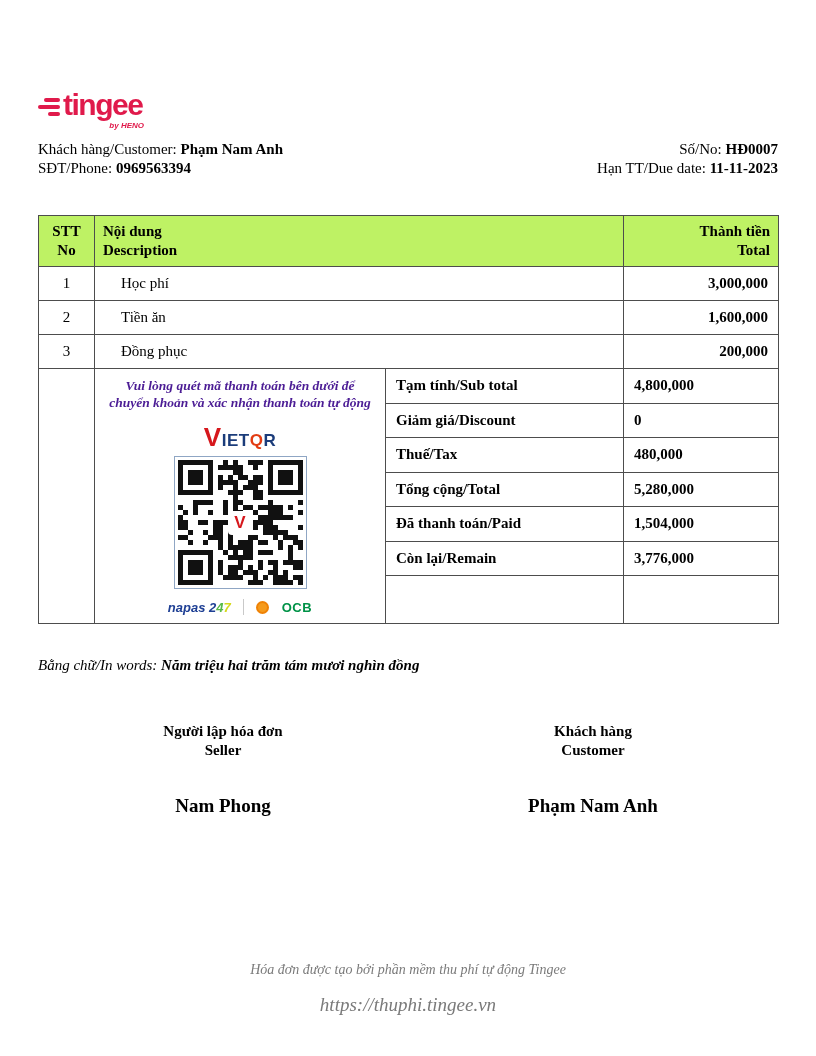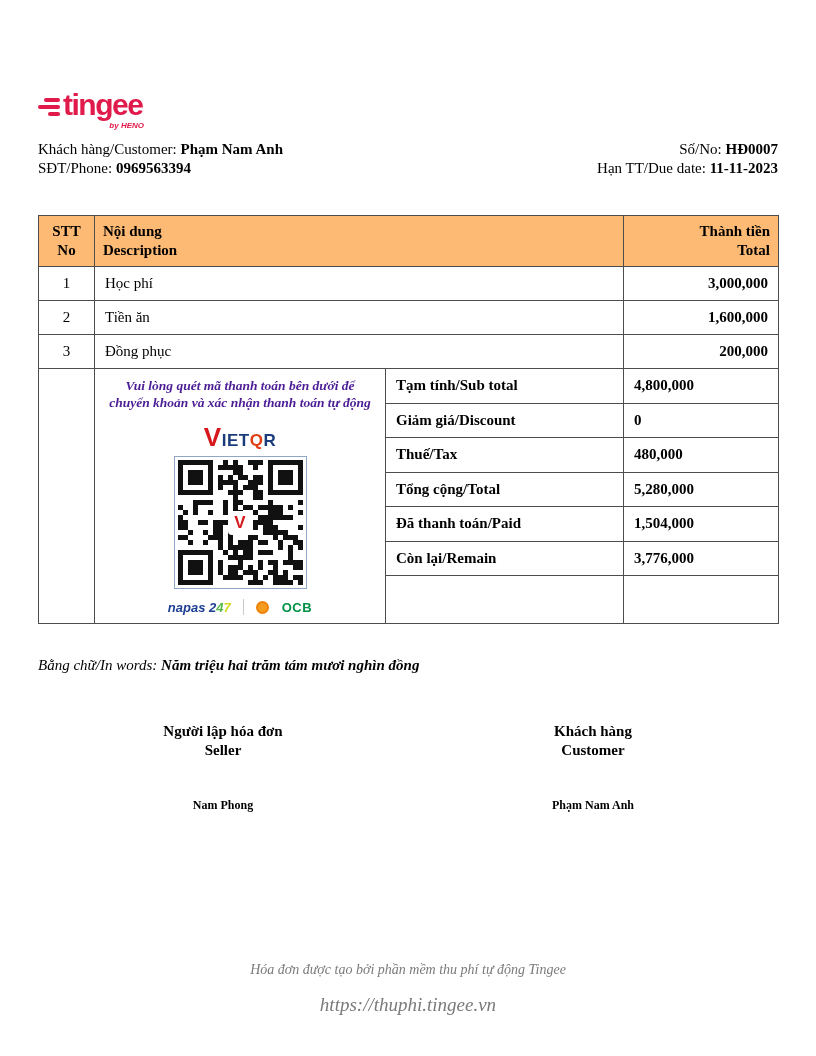--- a/index.html
+++ b/index.html
@@ -36,27 +36,27 @@
 
   .hdr-info { display: flex; justify-content: space-between; margin-top: 10px; font-size: 15px; }
   .hdr-info .left div, .hdr-info .right div { line-height: 19px; }
   .hdr-info .right { text-align: right; }
   .b { font-weight: bold; }
 
   
   table.inv { border-collapse: collapse; width: 740px; margin-top: 37px; table-layout: fixed; }
   table.inv td, table.inv th { border: 1px solid #4d4d4d; font-size: 15px; vertical-align: middle; }
   col.c-stt { width: 56px; } col.c-qr { width: 291px; } col.c-lab { width: 238px; } col.c-amt { width: 155px; }
-  tr.head th { background: #fdba74; padding: 6px 8px; line-height: 19px; }
+  tr.head th { background: #bef264; padding: 6px 8px; line-height: 19px; }
   th.h-stt { text-align: center; }
   th.h-desc { text-align: left; }
   th.h-total { text-align: right; }
   tr.item { height: 34px; }
   tr.item td.stt { text-align: center; }
-  tr.item td.desc { padding: 0 10px; }
+  tr.item td.desc { padding: 0 26px; }
   tr.item td.amt { text-align: right; padding: 0 10px; font-weight: bold; }
 
   
   td.qr-cell { vertical-align: top; padding: 8px 6px; }
   tr.sumrow { height: 34px; }
   td.sum-label { font-weight: bold; padding: 0 10px; }
   td.sum-val { font-weight: bold; padding: 0 10px; }
   tr.filler { height: 47px; }
 
   .qr-inner { display: flex; flex-direction: column; align-items: center; }
@@ -91,21 +91,21 @@
     border: 2.5px solid #ef8206; }
   .ocb-text { color: #009247; font-weight: bold; font-size: 13px; letter-spacing: 0.5px; margin-left: 10px; }
 
   
   .in-words { margin-top: 33px; font-size: 15px; font-style: italic; }
   .in-words .val { font-weight: bold; }
 
   
   .signs { display: flex; margin-top: 48px; }
   .sign-col { width: 50%; text-align: center; font-size: 15px; font-weight: bold; line-height: 19px; }
-  .sign-name { margin-top: 36px; font-size: 12px; font-weight: bold; }
+  .sign-name { margin-top: 36px; font-size: 19px; font-weight: bold; }
 
   
   .footer { position: absolute; left: 0; right: 0; bottom: 40px; text-align: center;
     color: #7a7a7a; font-style: italic; font-size: 14px; }
   .footer .line2 { margin-top: 16px; font-size: 19px; }
 </style>
 </head>
 <body>
 
 <div class="page">

